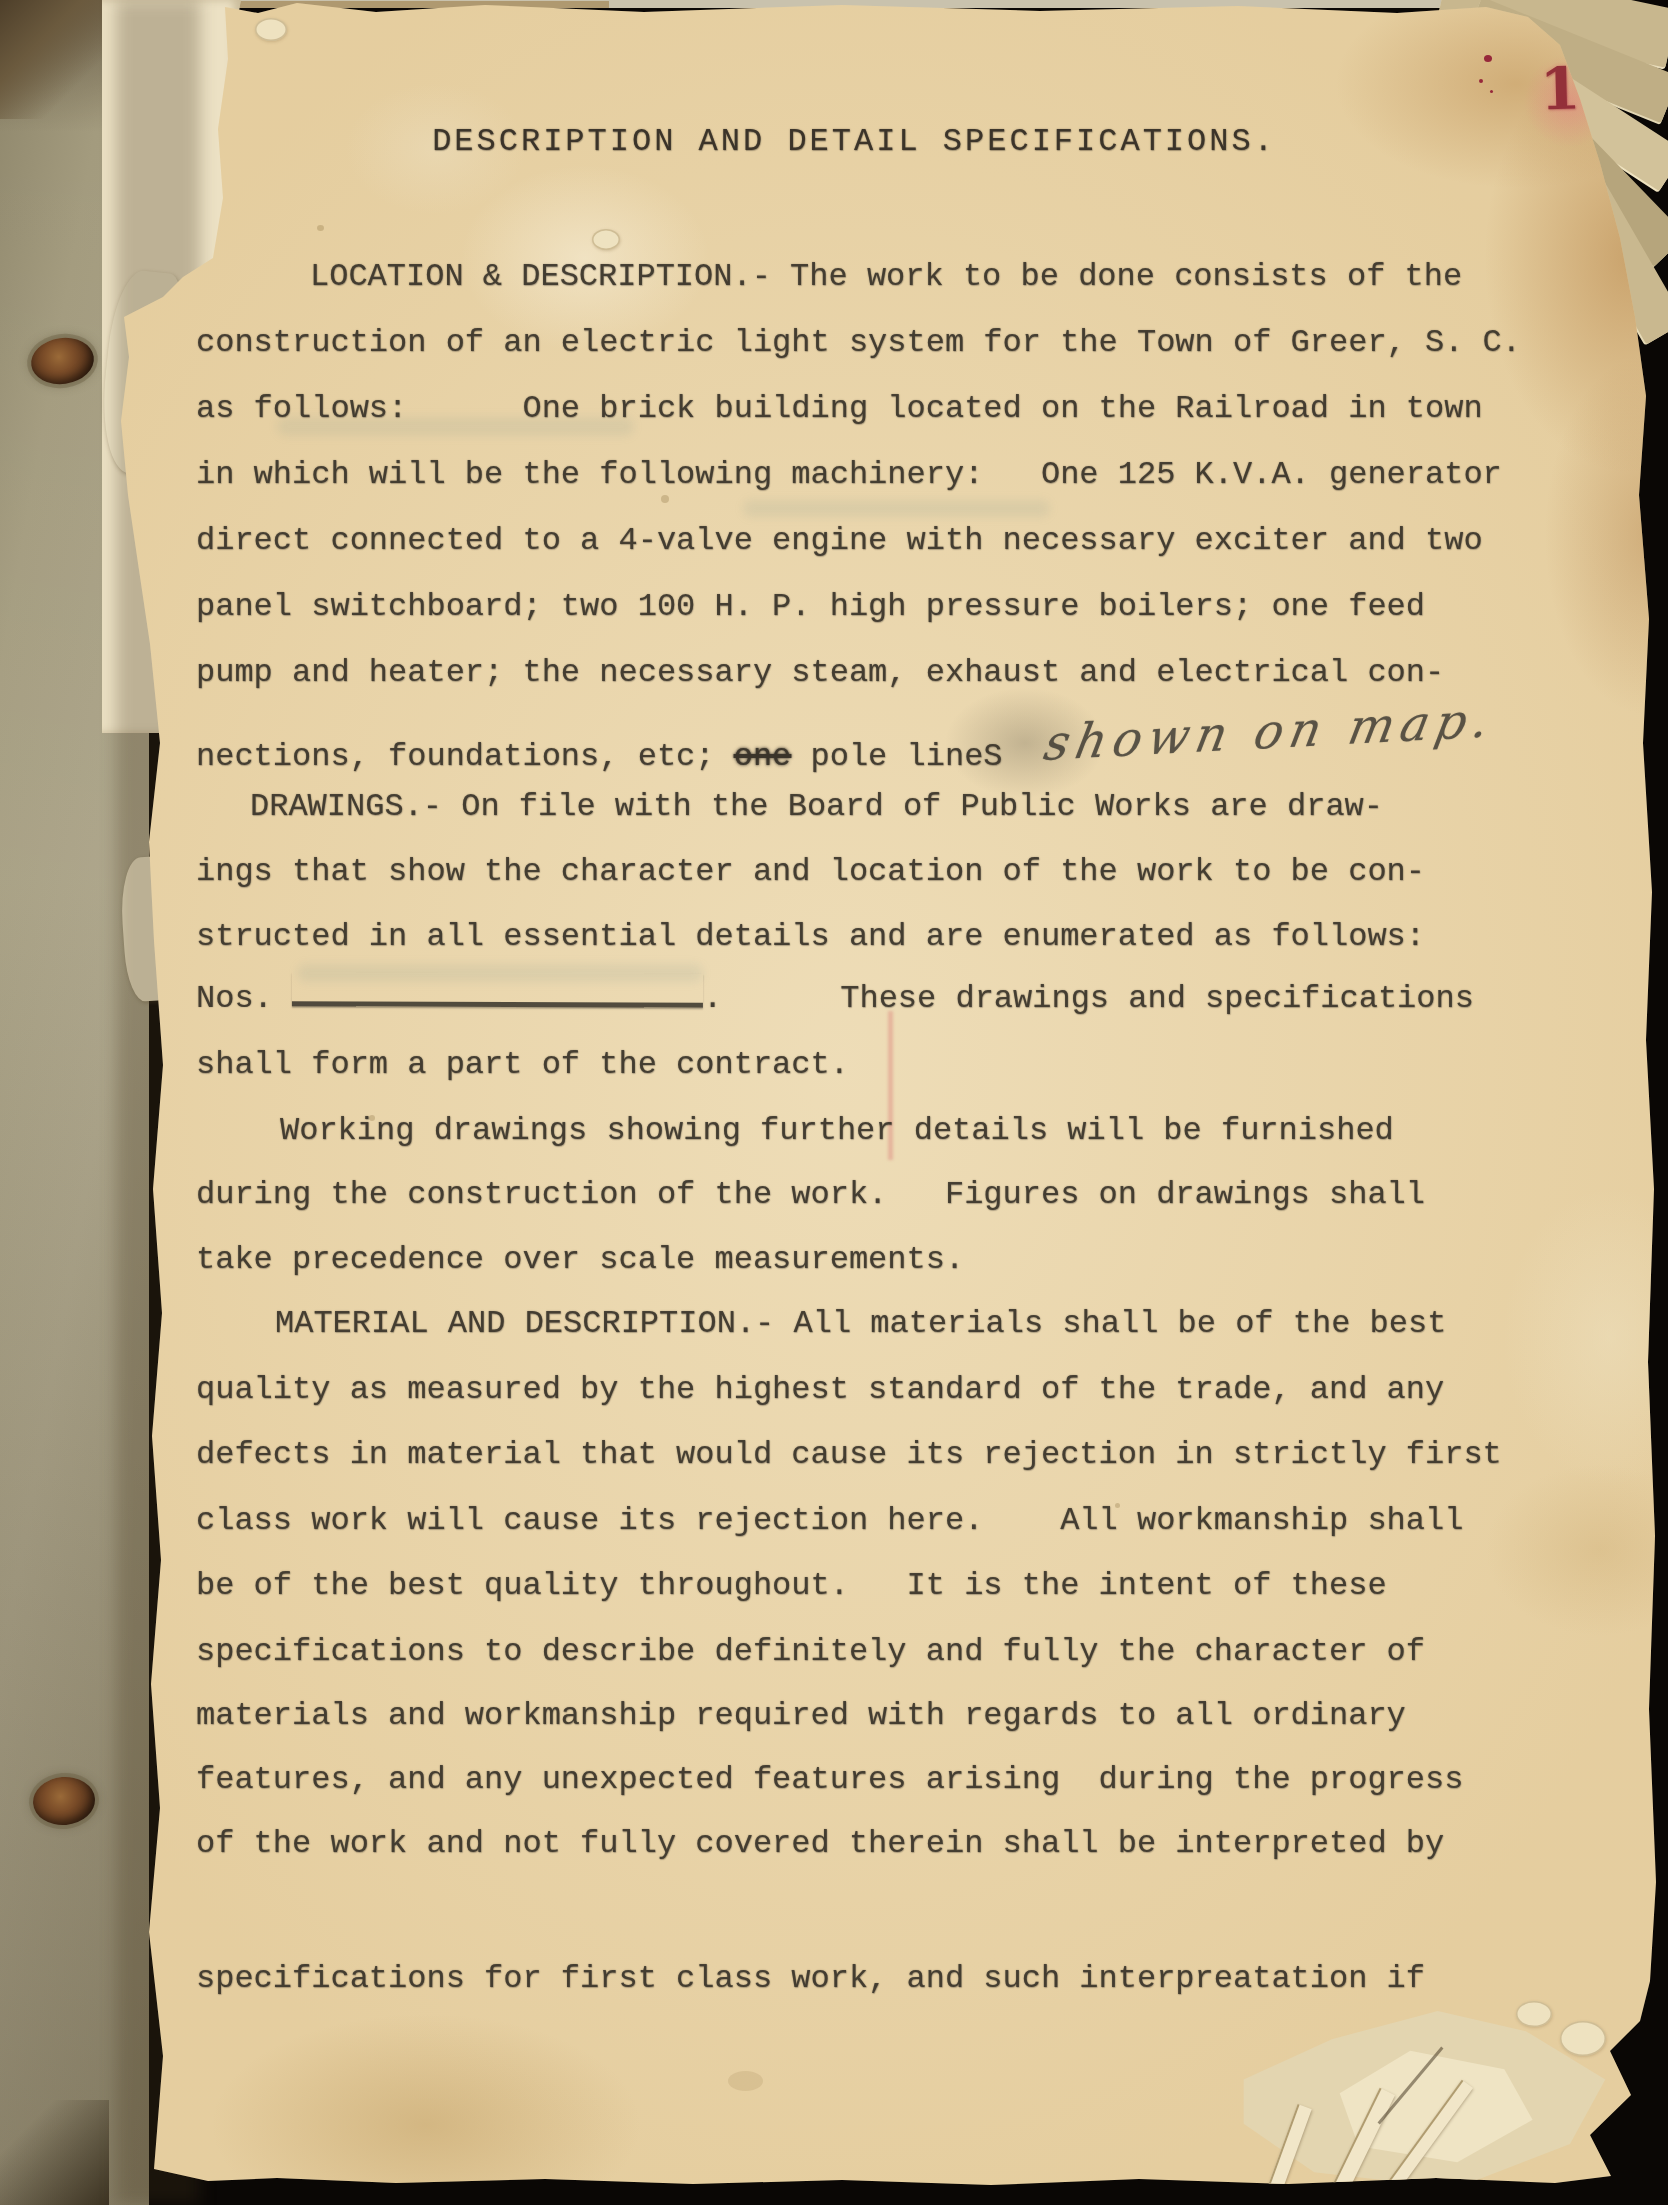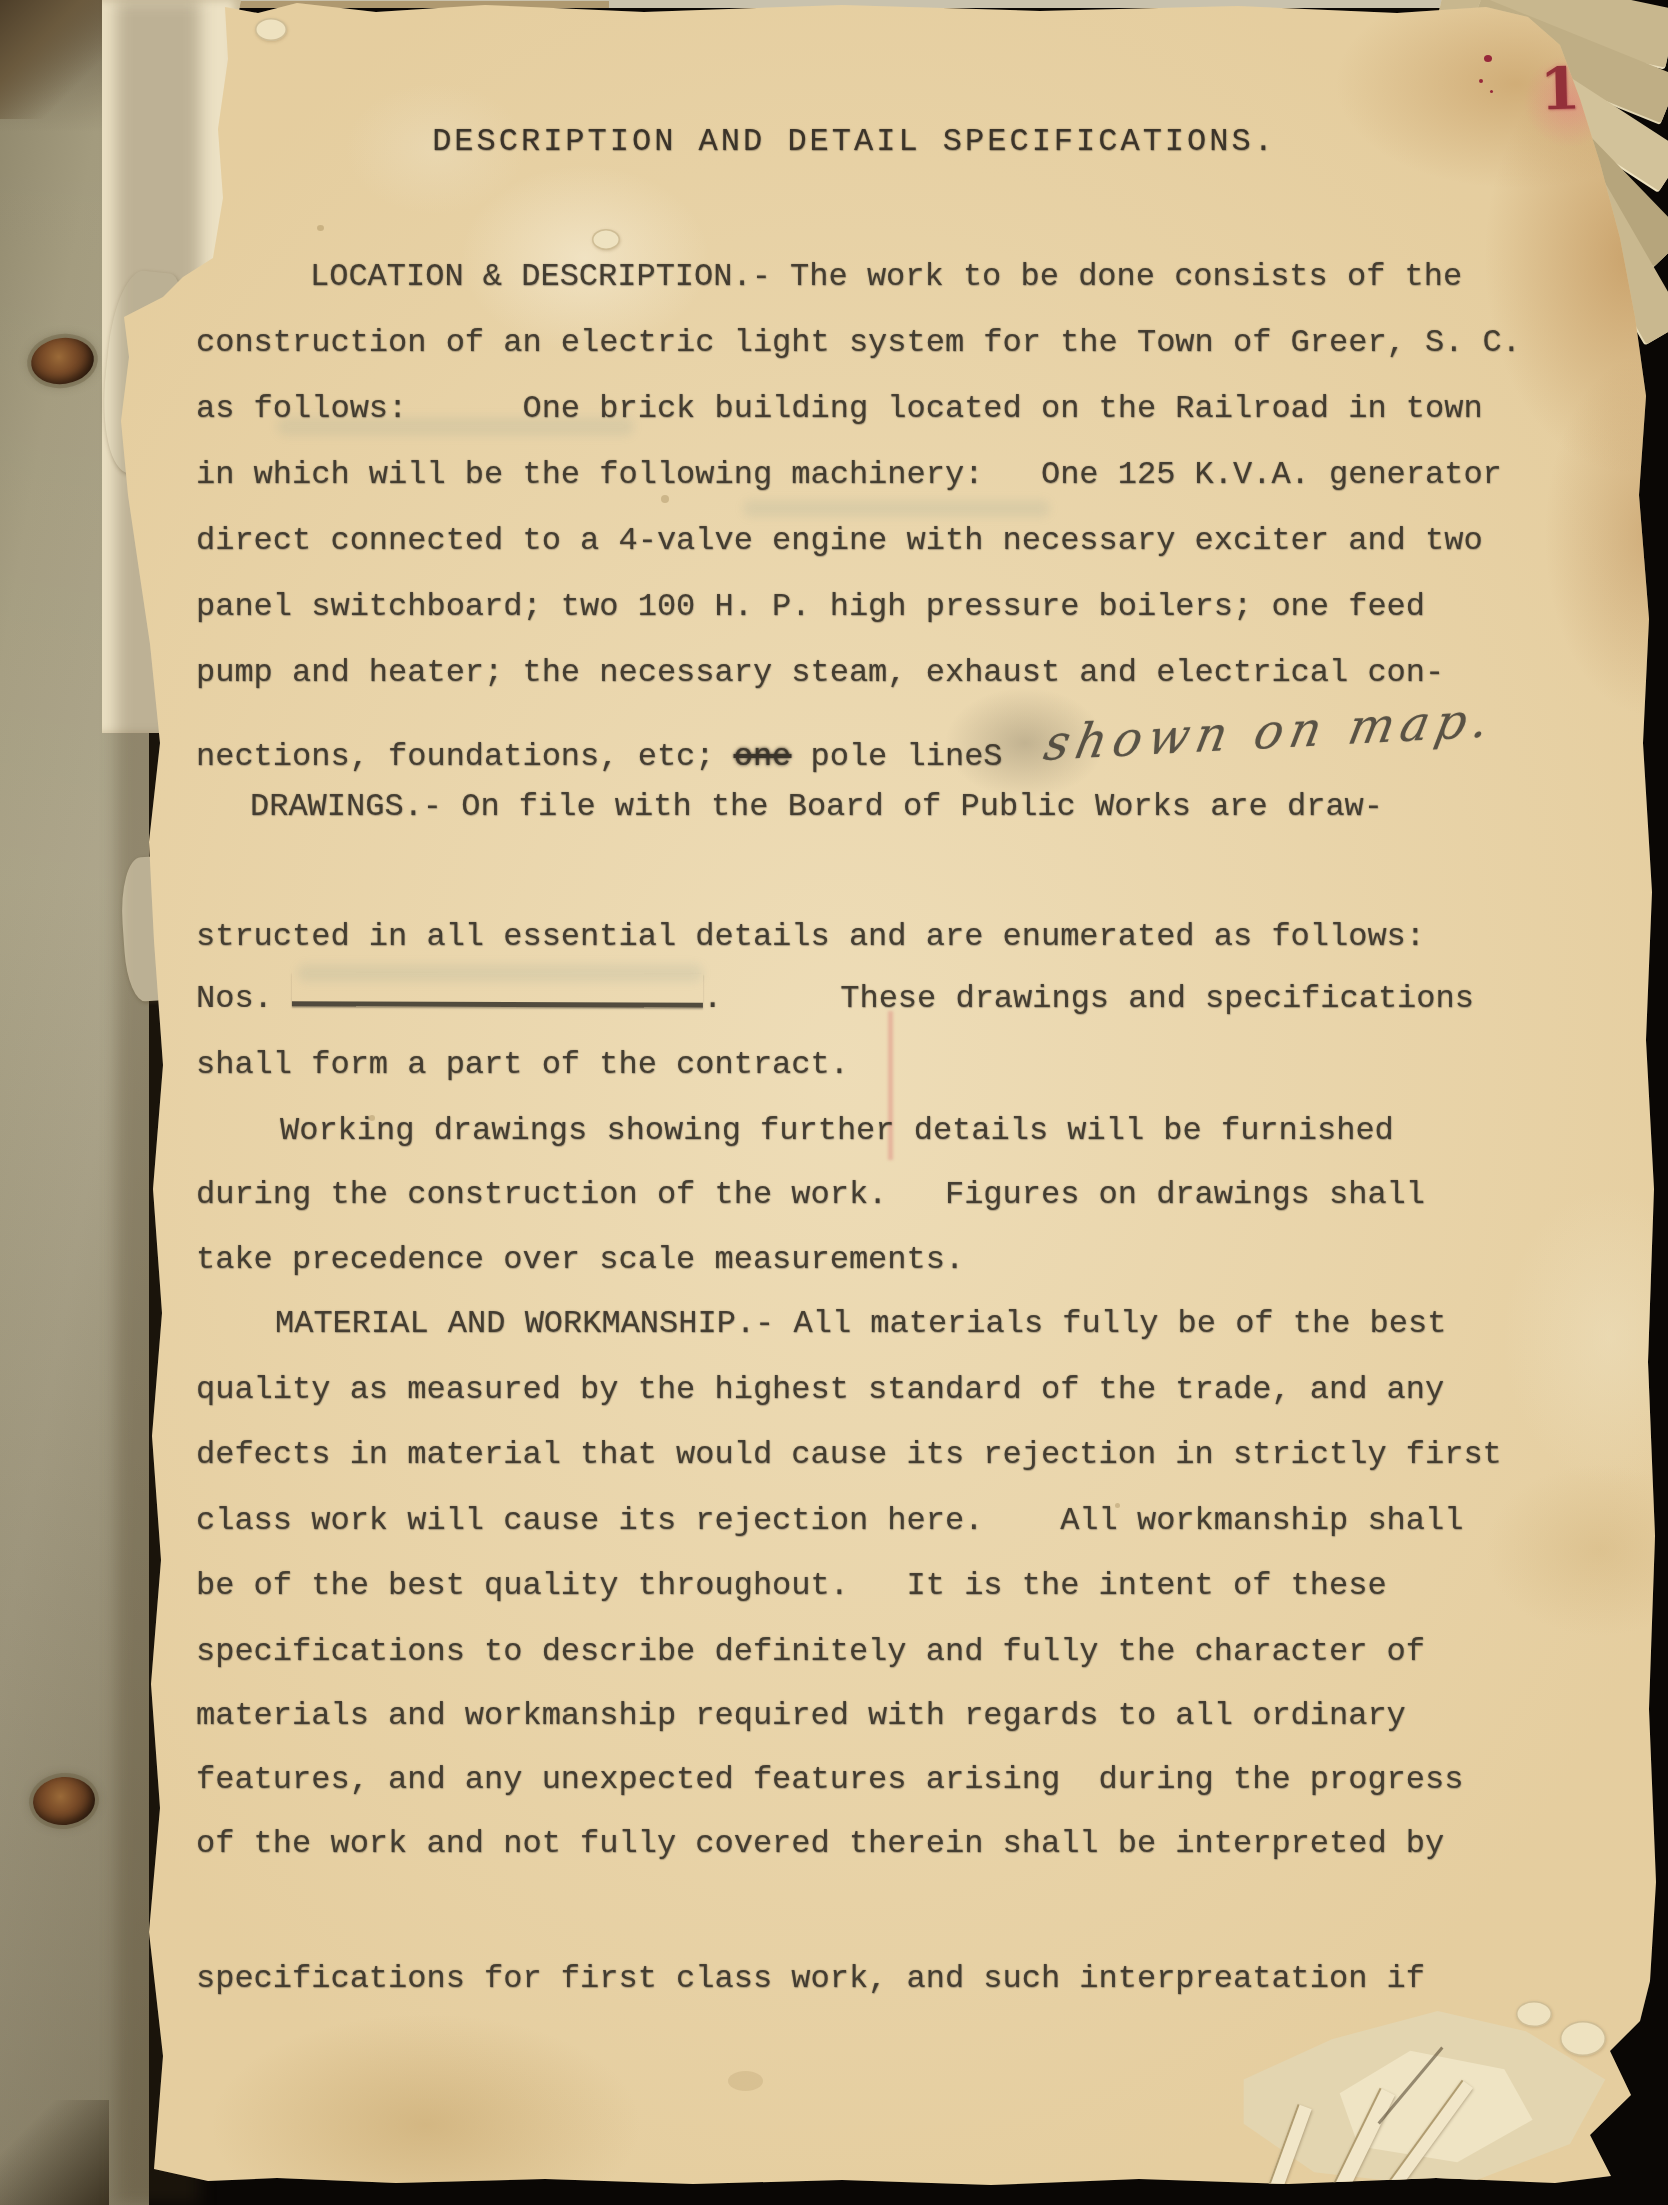--- a/index.html
+++ b/index.html
@@ -174,29 +174,30 @@
     <div class="tline" style="top:324px;">construction of an electric light system for the Town of Greer, S. C.</div>
     <div class="tline" style="top:390px;">as follows:      One brick building located on the Railroad in town</div>
     <div class="tline" style="top:456px;">in which will be the following machinery:   One 125 K.V.A. generator</div>
     <div class="tline" style="top:522px;">direct connected to a 4-valve engine with necessary exciter and two</div>
     <div class="tline" style="top:588px;">panel switchboard; two 100 H. P. high pressure boilers; one feed</div>
     <div class="tline" style="top:654px;">pump and heater; the necessary steam, exhaust and electrical con-</div>
 
     <div class="tline" style="top:720px;"><span>nections, foundations, etc; </span><span class="strike">one</span><span> pole lineS</span><span class="hand">shown on map.</span></div>
 
     <div class="tline" style="top:788px;padding-left:54px;">DRAWINGS.- On file with the Board of Public Works are draw-</div>
+    <div class="tline" style="top:853px;">ings that show the character and location of the work to be con-</div>
     <div class="tline" style="top:918px;">structed in all essential details and are enumerated as follows:</div>
 
     <div class="tline" style="top:973px;"><span>Nos. </span><span class="blank"></span><span>.</span><span class="nos-rest">These drawings and specifications</span></div>
 
     <div class="tline" style="top:1046px;">shall form a part of the contract.</div>
     <div class="tline" style="top:1112px;padding-left:84px;">Working drawings showing further details will be furnished</div>
     <div class="tline" style="top:1176px;">during the construction of the work.   Figures on drawings shall</div>
     <div class="tline" style="top:1241px;">take precedence over scale measurements.</div>
-    <div class="tline" style="top:1305px;padding-left:79px;">MATERIAL AND WORKMANSHIP.- All materials fully be of the best</div>
+    <div class="tline" style="top:1305px;padding-left:79px;">MATERIAL AND DESCRIPTION.- All materials shall be of the best</div>
     <div class="tline" style="top:1371px;">quality as measured by the highest standard of the trade, and any</div>
     <div class="tline" style="top:1436px;">defects in material that would cause its rejection in strictly first</div>
     <div class="tline" style="top:1502px;">class work will cause its rejection here.    All workmanship shall</div>
     <div class="tline" style="top:1567px;">be of the best quality throughout.   It is the intent of these</div>
     <div class="tline" style="top:1633px;">specifications to describe definitely and fully the character of</div>
     <div class="tline" style="top:1697px;">materials and workmanship required with regards to all ordinary</div>
     <div class="tline" style="top:1761px;">features, and any unexpected features arising  during the progress</div>
     <div class="tline" style="top:1825px;">of the work and not fully covered therein shall be interpreted by</div>
     <div class="tline" style="top:1960px;">specifications for first class work, and such interpreatation if</div>
 

